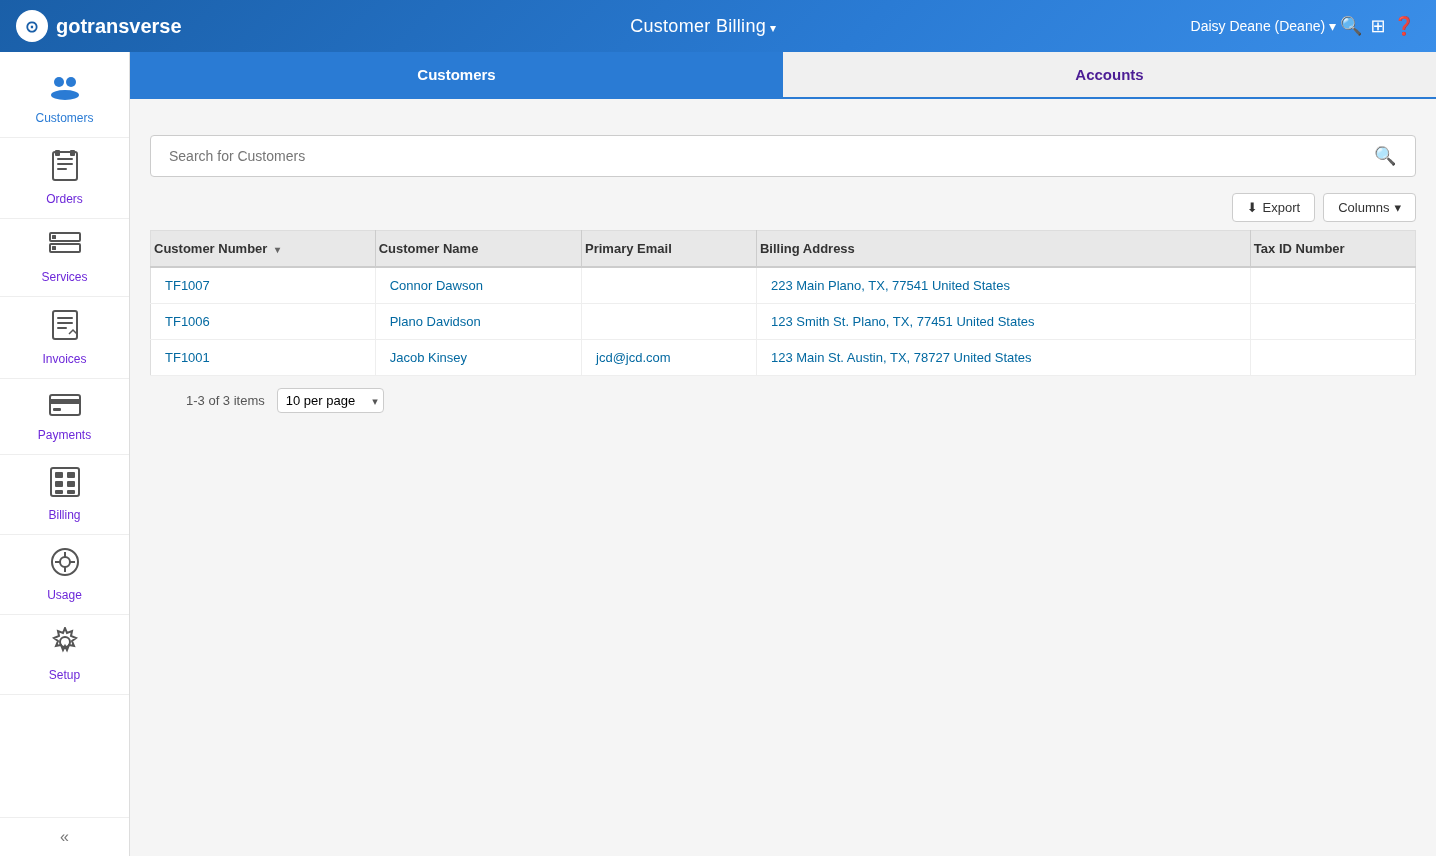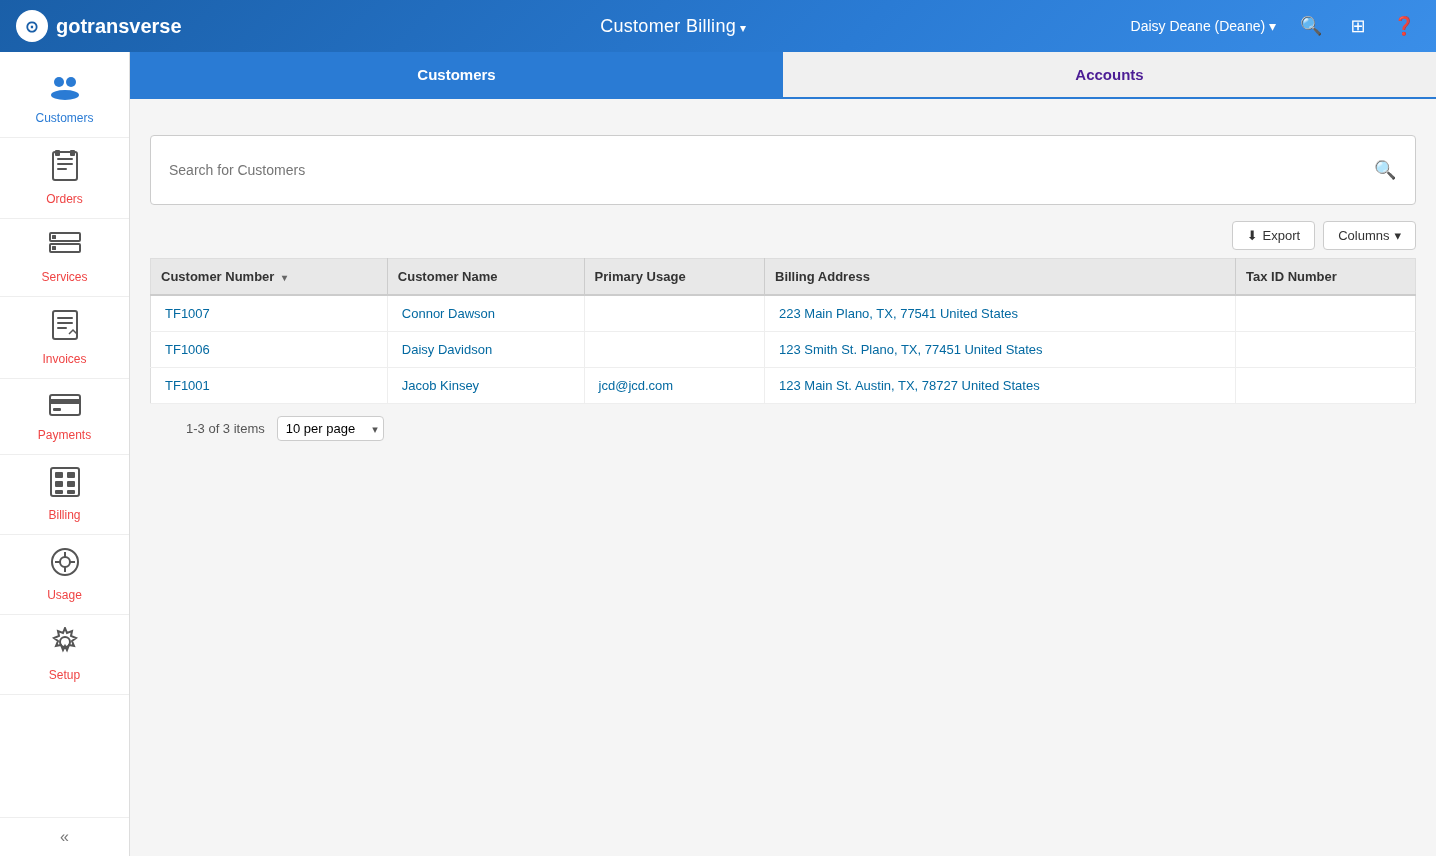--- a/index.html
+++ b/index.html
@@ -38,21 +38,20 @@
       flex: 1;
       text-align: center;
       font-size: 18px;
       font-weight: 500;
       letter-spacing: 0.3px;
     }
     .nav-title .caret { font-size: 12px; margin-left: 4px; }
     .nav-right {
       display: flex;
       align-items: center;
-      gap: 20px;
       min-width: 200px;
       justify-content: flex-end;
     }
     .nav-right .icon-btn {
       background: none;
       border: none;
       color: white;
       cursor: pointer;
       font-size: 18px;
       padding: 4px;
@@ -78,21 +77,21 @@
       overflow-y: auto;
     }
     .sidebar-item {
       display: flex;
       flex-direction: column;
       align-items: center;
       padding: 12px 8px;
       cursor: pointer;
       width: 100%;
       border-bottom: 1px solid #eee;
-      color: #ef4444;
+      color: #6d28d9;
       text-decoration: none;
     }
     .sidebar-item.active { color: #2a7bd4; }
     .sidebar-icon {
       font-size: 28px;
       margin-bottom: 4px;
       color: inherit;
     }
     .sidebar-label {
       font-size: 12px;
@@ -149,21 +148,21 @@
     }
 
     
     .search-area {
       display: flex;
       align-items: center;
       margin: 20px 0 16px 0;
       background: white;
       border: 1px solid #ccc;
       border-radius: 4px;
-      padding: 14px 10px;
+      padding: 0 10px;
     }
     .search-input {
       flex: 1;
       border: none;
       outline: none;
       padding: 12px 8px;
       font-size: 14px;
       color: #999;
       background: transparent;
     }
@@ -200,21 +199,21 @@
     .data-table {
       width: 100%;
       border-collapse: collapse;
       background: white;
       border: 1px solid #ddd;
     }
     .data-table thead tr {
       background: #e8e8e8;
     }
     .data-table th {
-      padding: 10px 10px;
+      padding: 10px 3px;
       text-align: left;
       font-weight: 600;
       font-size: 13px;
       color: #333;
       border-bottom: 2px solid #ccc;
       border-right: 1px solid #ccc;
     }
     .data-table th:last-child { border-right: none; }
     .data-table td {
       padding: 10px 14px;
@@ -424,42 +423,42 @@
         <thead>
           <tr>
             <th>
               <span>Customer Number</span>
               <span class="sort-caret">▾</span>
             </th>
             <th>
               <span>Customer Name</span>
             </th>
             <th>
-              <span>Primary Usage</span>
+              <span>Primary Email</span>
             </th>
             <th>
               <span>Billing Address</span>
             </th>
             <th>
               <span>Tax ID Number</span>
             </th>
           </tr>
         </thead>
         <tbody id="table-body">
 
         <tr style="cursor: pointer;">
               <td>TF1007</td>
               <td>Connor Dawson</td>
               <td></td>
               <td>223 Main Plano, TX, 77541 United States</td>
               <td></td>
             </tr>
             <tr style="cursor: pointer;">
               <td>TF1006</td>
-              <td>Daisy Davidson</td>
+              <td>Plano Davidson</td>
               <td></td>
               <td>123 Smith St. Plano, TX, 77451 United States</td>
               <td></td>
             </tr>
             <tr style="cursor: pointer;">
               <td>TF1001</td>
               <td>Jacob Kinsey</td>
               <td>jcd@jcd.com</td>
               <td>123 Main St. Austin, TX, 78727 United States</td>
               <td></td>

